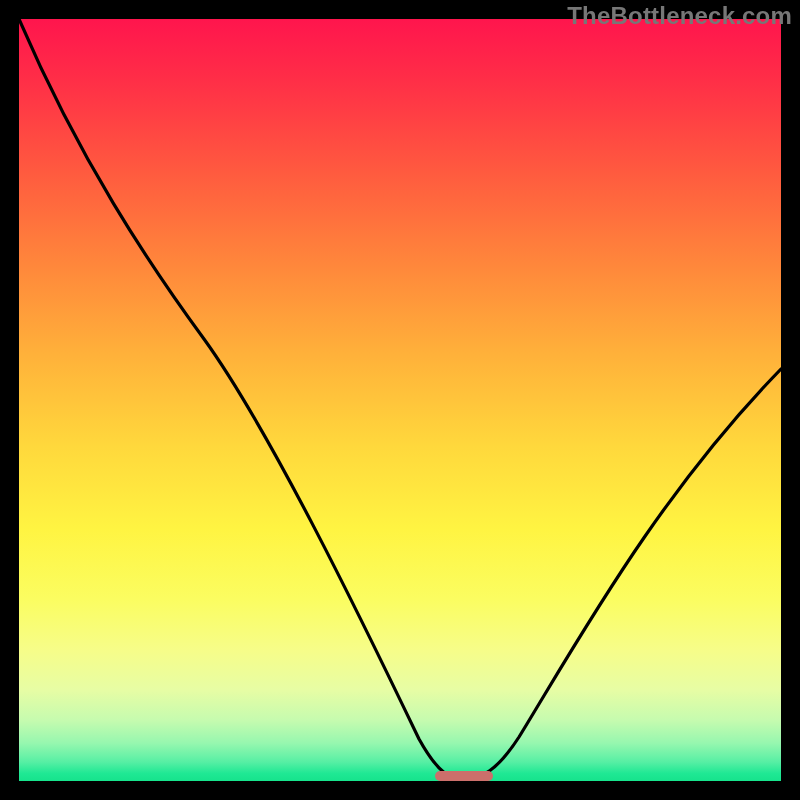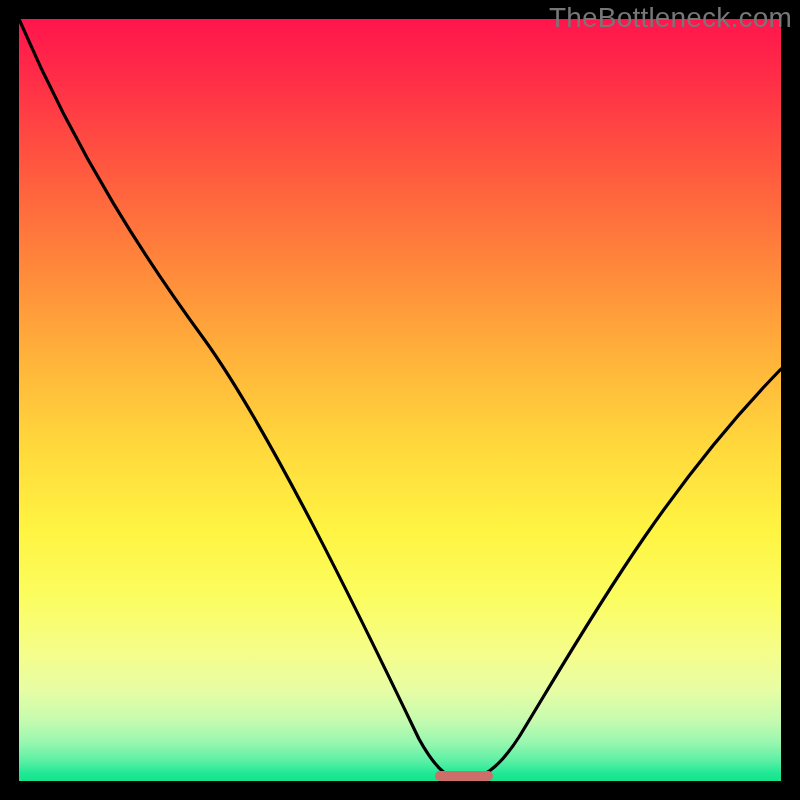--- a/index.html
+++ b/index.html
@@ -38,22 +38,22 @@
       #57EFA4 97.5%,
       #1FE894 99%,
       #16E38C 100%
     );
   }
   .watermark {
     position: absolute;
     top: 2px;
     right: 8px;
     color: #777;
-    font-size: 28px;
-    font-weight: 400;
+    font-size: 24px;
+    font-weight: 700;
     letter-spacing: 0.2px;
     user-select: none;
   }
   svg.curve {
     position: absolute;
     inset: 0;
     width: 762px;
     height: 762px;
   }
   .marker {

